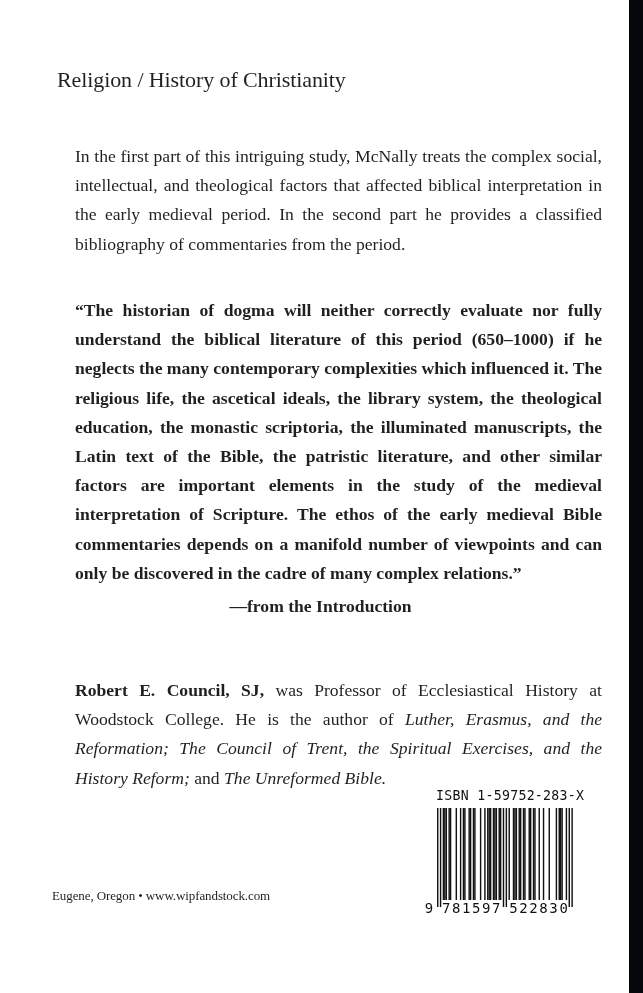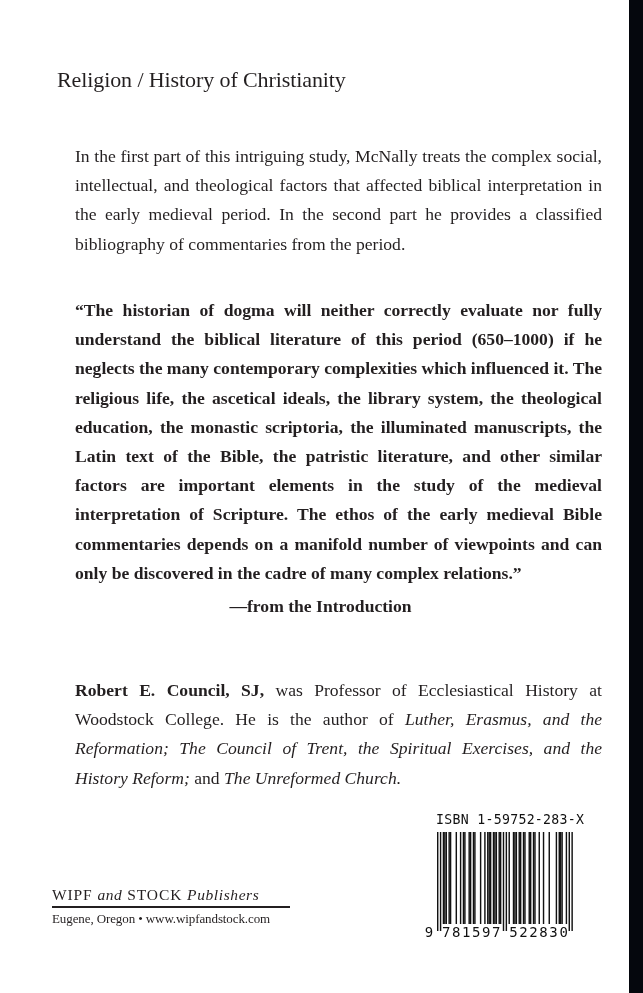--- a/index.html
+++ b/index.html
@@ -74,21 +74,21 @@
     font-size: 13px;
     line-height: 17px;
     margin-top: 2px;
     white-space: nowrap;
     letter-spacing: -0.1px;
   }
 
   .barcode-block {
     position: absolute;
     left: 425px;
-    top: 812px;
+    top: 788px;
     width: 160px;
     height: 126px;
   }
   .isbn-label {
     position: absolute;
     left: 11px;
     top: 0;
     font-family: "DejaVu Sans Mono", "Liberation Mono", monospace;
     font-size: 13.2px;
     letter-spacing: 0.3px;
@@ -108,24 +108,23 @@
 <div class="spine-strip"></div>
 
 <div class="text-col category">Religion / History of Christianity</div>
 
 <p class="text-col para blurb">In the first part of this intriguing study, McNally treats the complex social, intellectual, and theological factors that affected biblical interpretation in the early medieval period. In the second part he provides a classified bibliography of commentaries from the period.</p>
 
 <p class="text-col para quote">“The historian of dogma will neither correctly evaluate nor fully understand the biblical literature of this period (650–1000) if he neglects the many contemporary complexities which influenced it. The religious life, the ascetical ideals, the library system, the theological education, the monastic scriptoria, the illuminated manuscripts, the Latin text of the Bible, the patristic literature, and other similar factors are important elements in the study of the medieval interpretation of Scripture. The ethos of the early medieval Bible commentaries depends on a manifold number of viewpoints and can only be discovered in the cadre of many complex relations.”</p>
 
 <div class="text-col attribution">—from the Introduction</div>
 
-<p class="text-col para bio"><b>Robert E. Council, SJ,</b><span> was Professor of Ecclesiastical History at Woodstock College. He is the author of </span><i>Luther, Erasmus, and the Reformation;</i><span> </span><i>The Council of Trent, the Spiritual Exercises, and the History Reform;</i><span> and </span><i>The Unreformed Church.</i></p>
+<p class="text-col para bio"><b>Robert E. Council, SJ,</b><span> was Professor of Ecclesiastical History at Woodstock College. He is the author of </span><i>Luther, Erasmus, and the Reformation;</i><span> </span><i>The Council of Trent, the Spiritual Exercises, and the History Reform;</i><span> and </span><i>The Unreformed Bible.</i></p>
 
 <div class="publisher">
-  <div class="publisher-name"><span>WIPF </span><i>and</i><span> STOCK </span><i>Publishers</i></div>
   <div class="publisher-addr">Eugene, Oregon • www.wipfandstock.com</div>
 </div>
 
 <div class="barcode-block">
   <div class="isbn-label">ISBN 1-59752-283-X</div>
   <svg class="barcode-svg" id="barcode-svg" width="160" height="108" viewBox="0 0 160 108">
       <rect x="12.00" y="1" width="1.43" height="99" fill="#111"></rect>
       <rect x="14.86" y="1" width="1.43" height="99" fill="#111"></rect>
       <rect x="17.72" y="1" width="1.43" height="92" fill="#111"></rect>
       <rect x="19.15" y="1" width="1.43" height="92" fill="#111"></rect>

